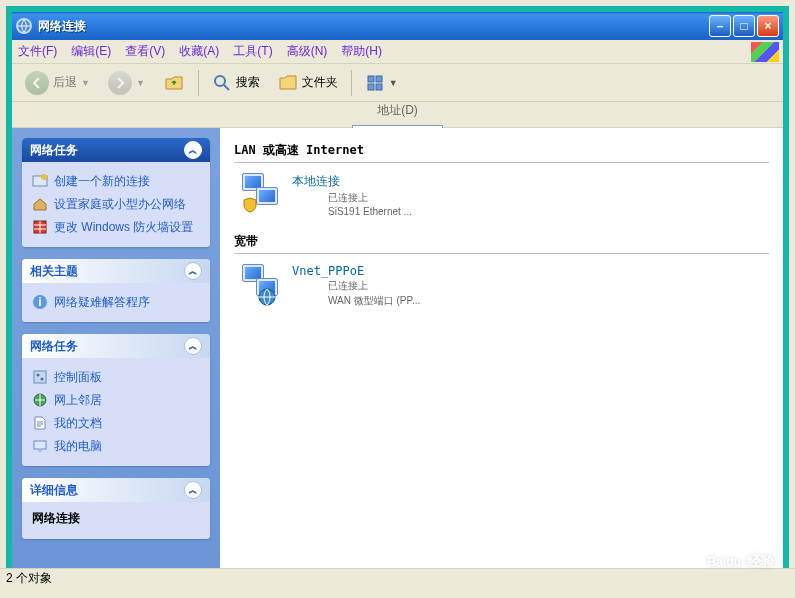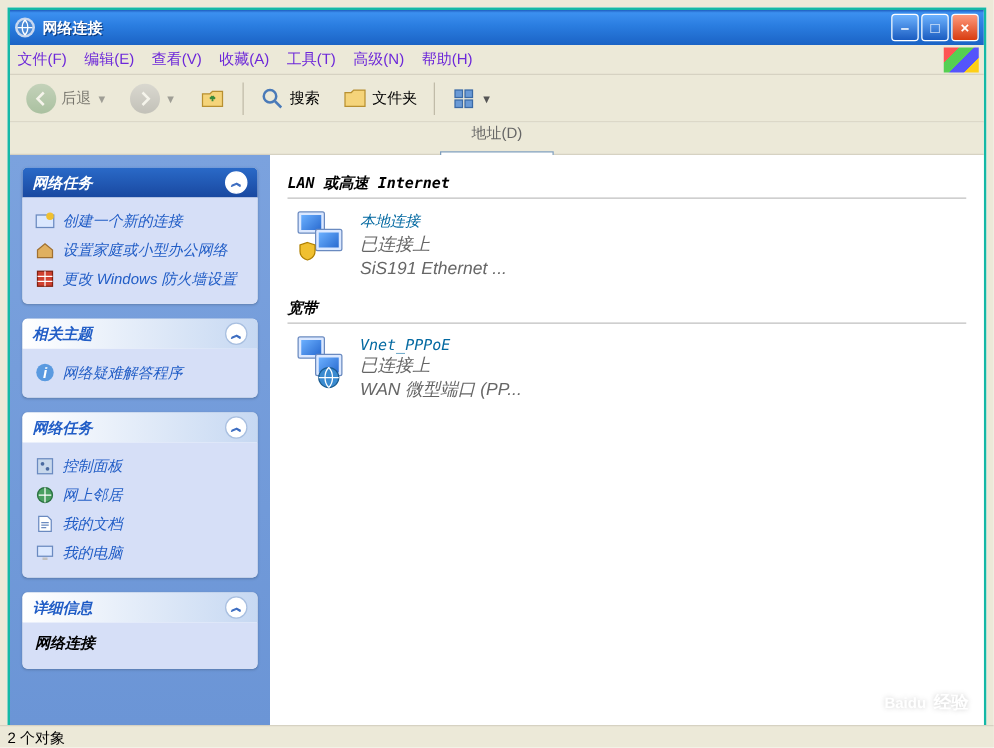--- a/index.html
+++ b/index.html
@@ -1,60 +1,60 @@
 <!DOCTYPE html>
 <html><head>
 <meta charset="utf-8">
 <style>
 * { margin: 0; padding: 0; box-sizing: border-box; font-family: "Simsun", "Tahoma", sans-serif; font-size: 12px; }
 body { background: #ece9d8; width: 795px; height: 598px; overflow: hidden; position: relative; }
-.window { position: absolute; left: 6px; top: 6px; width: 783px; height: 576px; border: 2px solid #14b8a6; background: #fff; display: flex; flex-direction: column; }
+.window { position: absolute; left: 6px; top: 6px; width: 783px; height: 576px; border: 6px solid #14b8a6; background: #fff; display: flex; flex-direction: column; }
 .titlebar { height: 28px; background: linear-gradient(to bottom,#1f5ec0 0%,#3c90f0 8%,#2a7de0 45%,#1b63c5 100%); display:flex; align-items:center; color:#fff; font-weight:bold; padding:0 4px; }
 .titlebar .title-icon { width:16px; height:16px; background:#c8d8f0; border-radius:50%; margin-right:6px; display:flex; align-items:center; justify-content:center; }
 .titlebar .title { flex:1; text-shadow:1px 1px 0 #0a3b80; }
 .winbtns { display:flex; gap:2px; }
 .winbtn { width:22px; height:22px; border:1px solid #fff; border-radius:3px; display:flex; align-items:center; justify-content:center; color:#fff; font-weight:bold; }
 .winbtn.min,.winbtn.max{background:linear-gradient(to bottom,#6db3ff,#1a5bc0);}
 .winbtn.close{background:linear-gradient(to bottom,#ff9a7d,#d83c10);}
 .menubar { height:24px; background:#ece9d8; display:flex; align-items:center; padding:0 6px; gap:14px; border-bottom:1px solid #d6d2c2; position:relative;}
 .menubar .winlogo { position:absolute; right:4px; top:2px; width:28px; height:20px; background:linear-gradient(135deg,#f44 0 25%,#4c4 25% 50%,#44f 50% 75%,#fc0 75%); opacity:.9; }
 .menuitem { color:#6d28d9; cursor:default;}
 .toolbar { height:38px; background:#ece9d8; border-bottom:1px solid #d6d2c2; display:flex; align-items:center; padding:0 6px; gap:4px;}
 .tbtn { display:flex; align-items:center; gap:4px; padding:3px 6px; border:1px solid transparent; border-radius:3px;}
 .tbtn .circ{width:24px;height:24px;border-radius:50%;display:flex;align-items:center;justify-content:center;}
 .tbtn.disabled{opacity:.5;}
 .tsep{width:1px;height:26px;background:#c0bba8;margin:0 2px;}
 .chev{font-size:9px;color:#555;}
 .addressbar { height:26px; background:#ece9d8; border-bottom:1px solid #d6d2c2; display:flex; align-items:center; padding:0 6px; gap:6px;flex-direction:column;}
 .addressbar .addrlabel{color:#666;}
 .addressbar .addrfield{flex:1;height:20px;border:1px solid #7f9db9;background:#fff;display:flex;align-items:center;padding:0 4px;gap:4px;}
 .addressbar .go{width:20px;height:20px;background:#3a9b3a;border:1px solid #2a7b2a;color:#fff;display:flex;align-items:center;justify-content:center;font-weight:bold;}
-.content { flex:1; display:flex; background:#fff; overflow:hidden;font-style:italic;}
+.content { flex:1; display:flex; background:#fff; overflow:hidden;}
 .sidebar { width:208px; background:#7499d8; background:linear-gradient(to bottom,#7ba2de 0%,#6b95d6 100%); padding:10px; overflow-y:auto;}
 .panel { background:#fff; border-radius:4px; margin-bottom:12px; box-shadow:0 1px 2px rgba(0,0,0,.2);}
 .panel.primary .phead{background:linear-gradient(to bottom,#2a6ac8,#1948a0);color:#fff;font-weight:bold;}
 .phead{height:24px;background:linear-gradient(to right,#fff,#c6d8f2);border-radius:4px 4px 0 0;display:flex;align-items:center;padding:0 8px;color:#215dc6;font-weight:bold;}
 .phead .collapse{margin-left:auto;width:18px;height:18px;border:1px solid #a8bfe0;border-radius:50%;background:#fff;display:flex;align-items:center;justify-content:center;font-size:9px;color:#3a6bc0;}
 .panel.primary .collapse{border-color:#fff;}
 .pbody{background:#d6dff7;padding:8px 10px;border-radius:0 0 4px 4px;}
 .plink{display:flex;align-items:flex-start;gap:6px;color:#215dc6;padding:3px 0;cursor:pointer;}
 .plink .ico{width:16px;height:16px;flex-shrink:0;}
 .detail-title{font-weight:bold;color:#000;margin-bottom:4px;}
 .detail-sub{color:#444;}
 .main{flex:1;padding:8px 14px;overflow:auto;}
 .section-head{font-family:"Simsun",monospace;font-weight:bold;color:#000;border-bottom:1px solid #c0c0c0;padding-bottom:3px;margin-bottom:10px;margin-top:6px;}
 .conn-item{display:flex;align-items:flex-start;gap:10px;margin-bottom:16px;margin-left:8px;}
 .conn-icon{width:40px;height:40px;position:relative;}
 .conn-icon .mon{position:absolute;width:22px;height:18px;background:#dbe8ff;border:1px solid #6a8ac0;border-radius:2px;}
 .conn-icon .mon:after{content:"";position:absolute;inset:2px;background:linear-gradient(135deg,#6bb0ff,#2a6bd0);}
 .conn-icon .m1{left:0;top:0;}
 .conn-icon .m2{left:14px;top:14px;}
 .conn-text .name{color:#0369a1;font-family:monospace,"Simsun";}
-.conn-text .stat{color:#666;font-size:14px;margin-top:1px;}
-.statusbar{position:absolute;left:0;bottom:0;width:795px;height:18px;background:#ece9d8;border-top:1px solid #d6d2c2;padding:1px 6px;color:#000;}
+.conn-text .stat{color:#666;font-size:10px;margin-top:1px;margin-left:36px;}
+.statusbar{position:absolute;left:0;bottom:12px;width:795px;height:18px;background:#ece9d8;border-top:1px solid #d6d2c2;padding:1px 6px;color:#000;}
 .watermark{position:absolute;right:20px;bottom:26px;color:#fff;opacity:.4;font-size:22px;font-weight:bold;text-shadow:0 0 4px #888;}
 .ico-svg{width:16px;height:16px;}
 </style>
 </head>
 <body>
 
 <div class="window">
 
   <div class="titlebar">
     <div class="title-icon">

